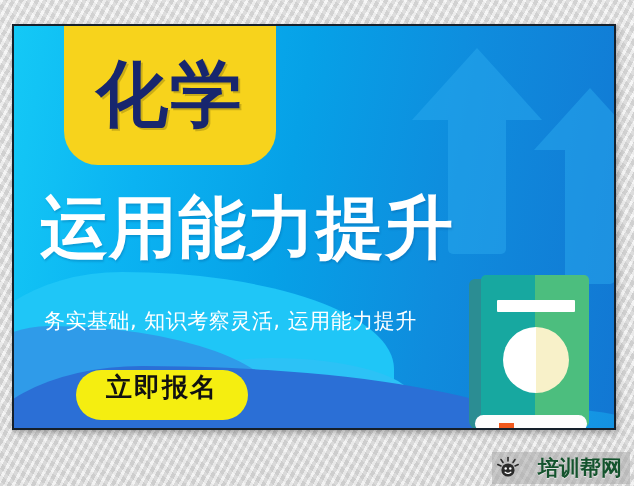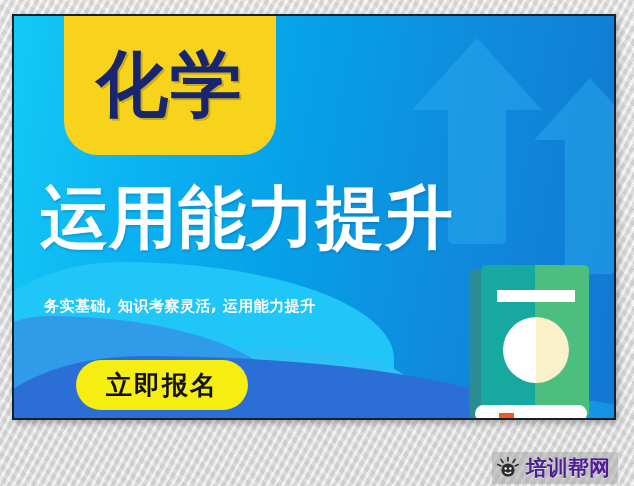--- a/index.html
+++ b/index.html
@@ -14,21 +14,21 @@
   #page-bg{
     position:absolute;inset:0;
     background:
       repeating-linear-gradient(118deg, rgba(255,255,255,.55) 0 3px, rgba(205,205,205,.45) 3px 7px),
       repeating-linear-gradient(42deg, rgba(255,255,255,.40) 0 4px, rgba(198,198,198,.35) 4px 9px),
       linear-gradient(#dedede,#d2d2d2);
   }
 
   
   #poster{
-    position:absolute;left:12px;top:14px;width:600px;height:402px;
+    position:absolute;left:12px;top:24px;width:600px;height:402px;
     border:2px solid #15202b;
     overflow:hidden;
     background:linear-gradient(100deg,#14c9f6 0%,#0bb3f2 22%,#06a1e7 45%,#0f8cdd 70%,#1277d3 100%);
     box-shadow:2px 3px 6px rgba(0,0,0,.28);
   }
 
   
   .arrow{position:absolute;opacity:.5;}
   .arrow .shaft{
     position:absolute;left:50%;transform:translateX(-50%);
@@ -83,29 +83,29 @@
     font-family:"DejaVu Sans","Liberation Sans",sans-serif;
     font-size:68px;font-weight:bold;color:#ffffff;
     letter-spacing:1px;line-height:1;white-space:nowrap;
     text-shadow:1px 2px 2px rgba(0,60,120,.22);
   }
 
   
   #subtitle{
     position:absolute;left:30px;top:281px;
     font-family:"DejaVu Sans","Liberation Sans",sans-serif;
-    font-size:15px;font-weight:bold;color:#ffffff;
+    font-size:21px;font-weight:normal;color:#ffffff;
     letter-spacing:.5px;white-space:nowrap;
   }
 
   
   #cta-button{
     position:absolute;left:62px;top:344px;width:172px;height:50px;
     background:#f5ee10;border-radius:25px;
-    display:flex;align-items:center;justify-content:center;
+    display:flex;justify-content:center;
     cursor:pointer;
   }
   #cta-label{
     font-family:"DejaVu Sans","Liberation Sans",sans-serif;
     font-size:26px;font-weight:bold;color:#111111;letter-spacing:2px;
     white-space:nowrap;
   }
 
   
   #book{position:absolute;left:455px;top:249px;width:120px;height:162px;}
@@ -125,22 +125,23 @@
   
   #logo{
     position:absolute;left:492px;top:452px;height:32px;
     display:flex;align-items:center;gap:6px;
     padding:0 8px 0 4px;
     background:rgba(170,170,170,.55);
   }
   #logo-icon{width:24px;height:24px;flex:0 0 auto;}
   #logo-text{
     font-family:Liberation Serif, serif;
-    font-size:21px;font-weight:bold;color:#4c1d95;white-space:nowrap;
+    font-size:21px;font-weight:bold;color:#14532d;white-space:nowrap;
     text-shadow:0 1px 0 rgba(255,255,255,.55);
+    margin-left:12px;
   }
 </style>
 </head>
 <body>
 
 <div id="page-bg"></div>
 
 <div id="poster">
 
   <div class="arrow" id="arrow-main">

